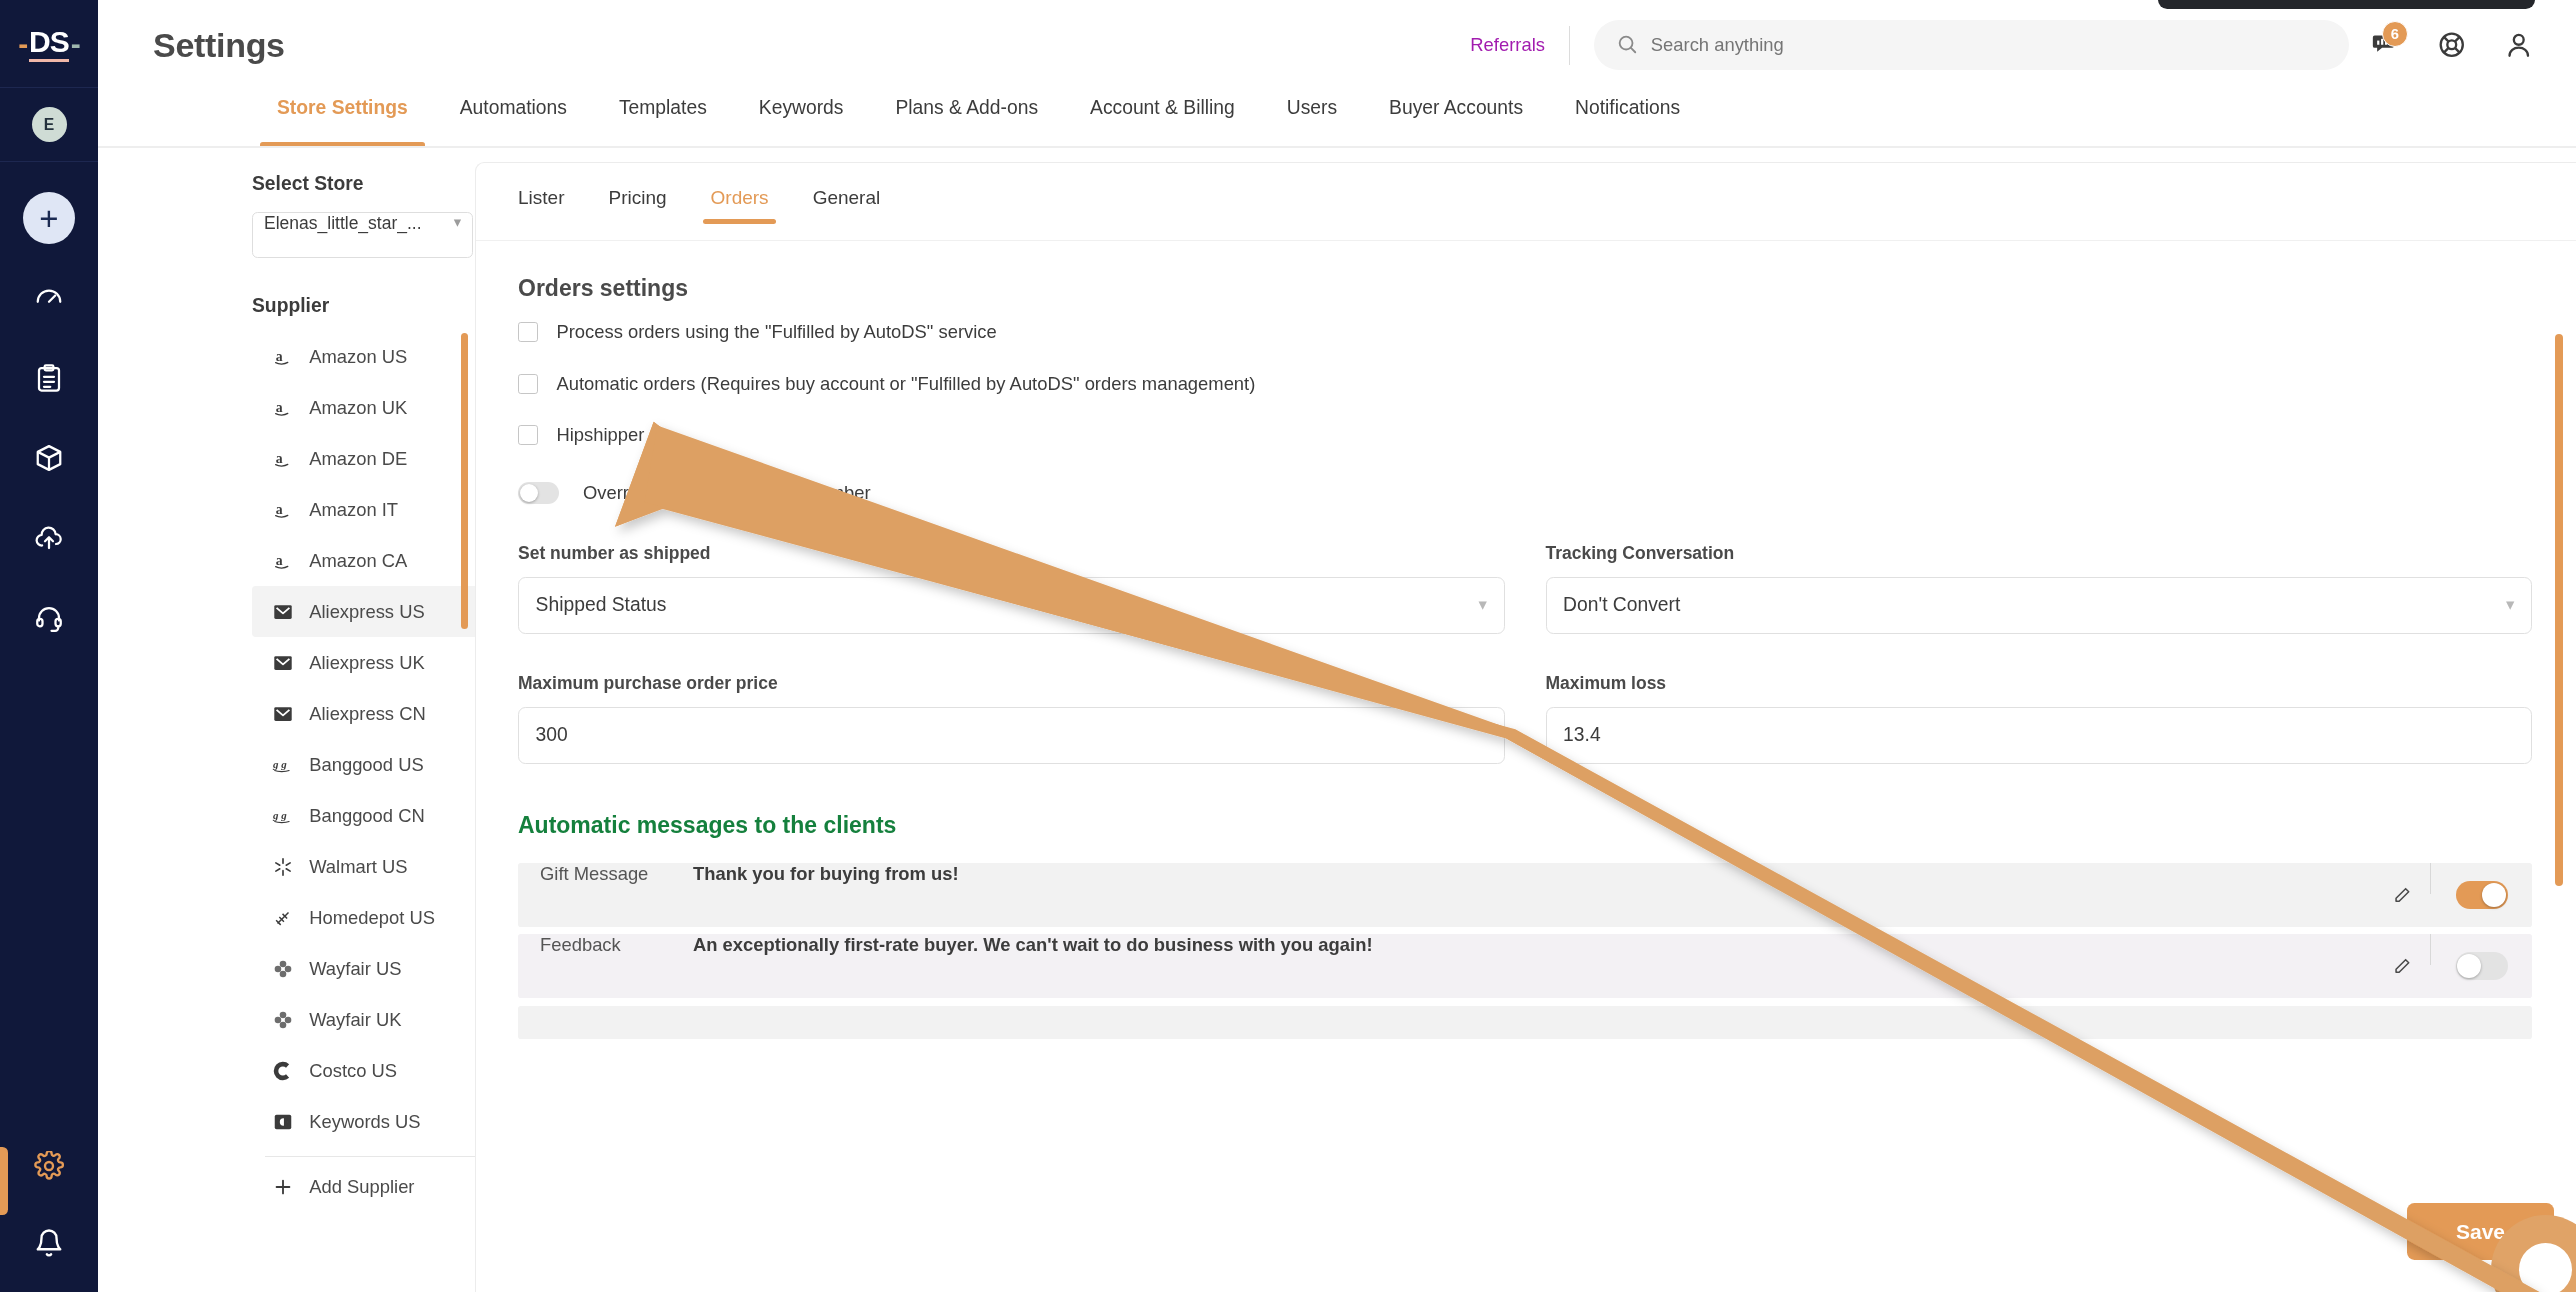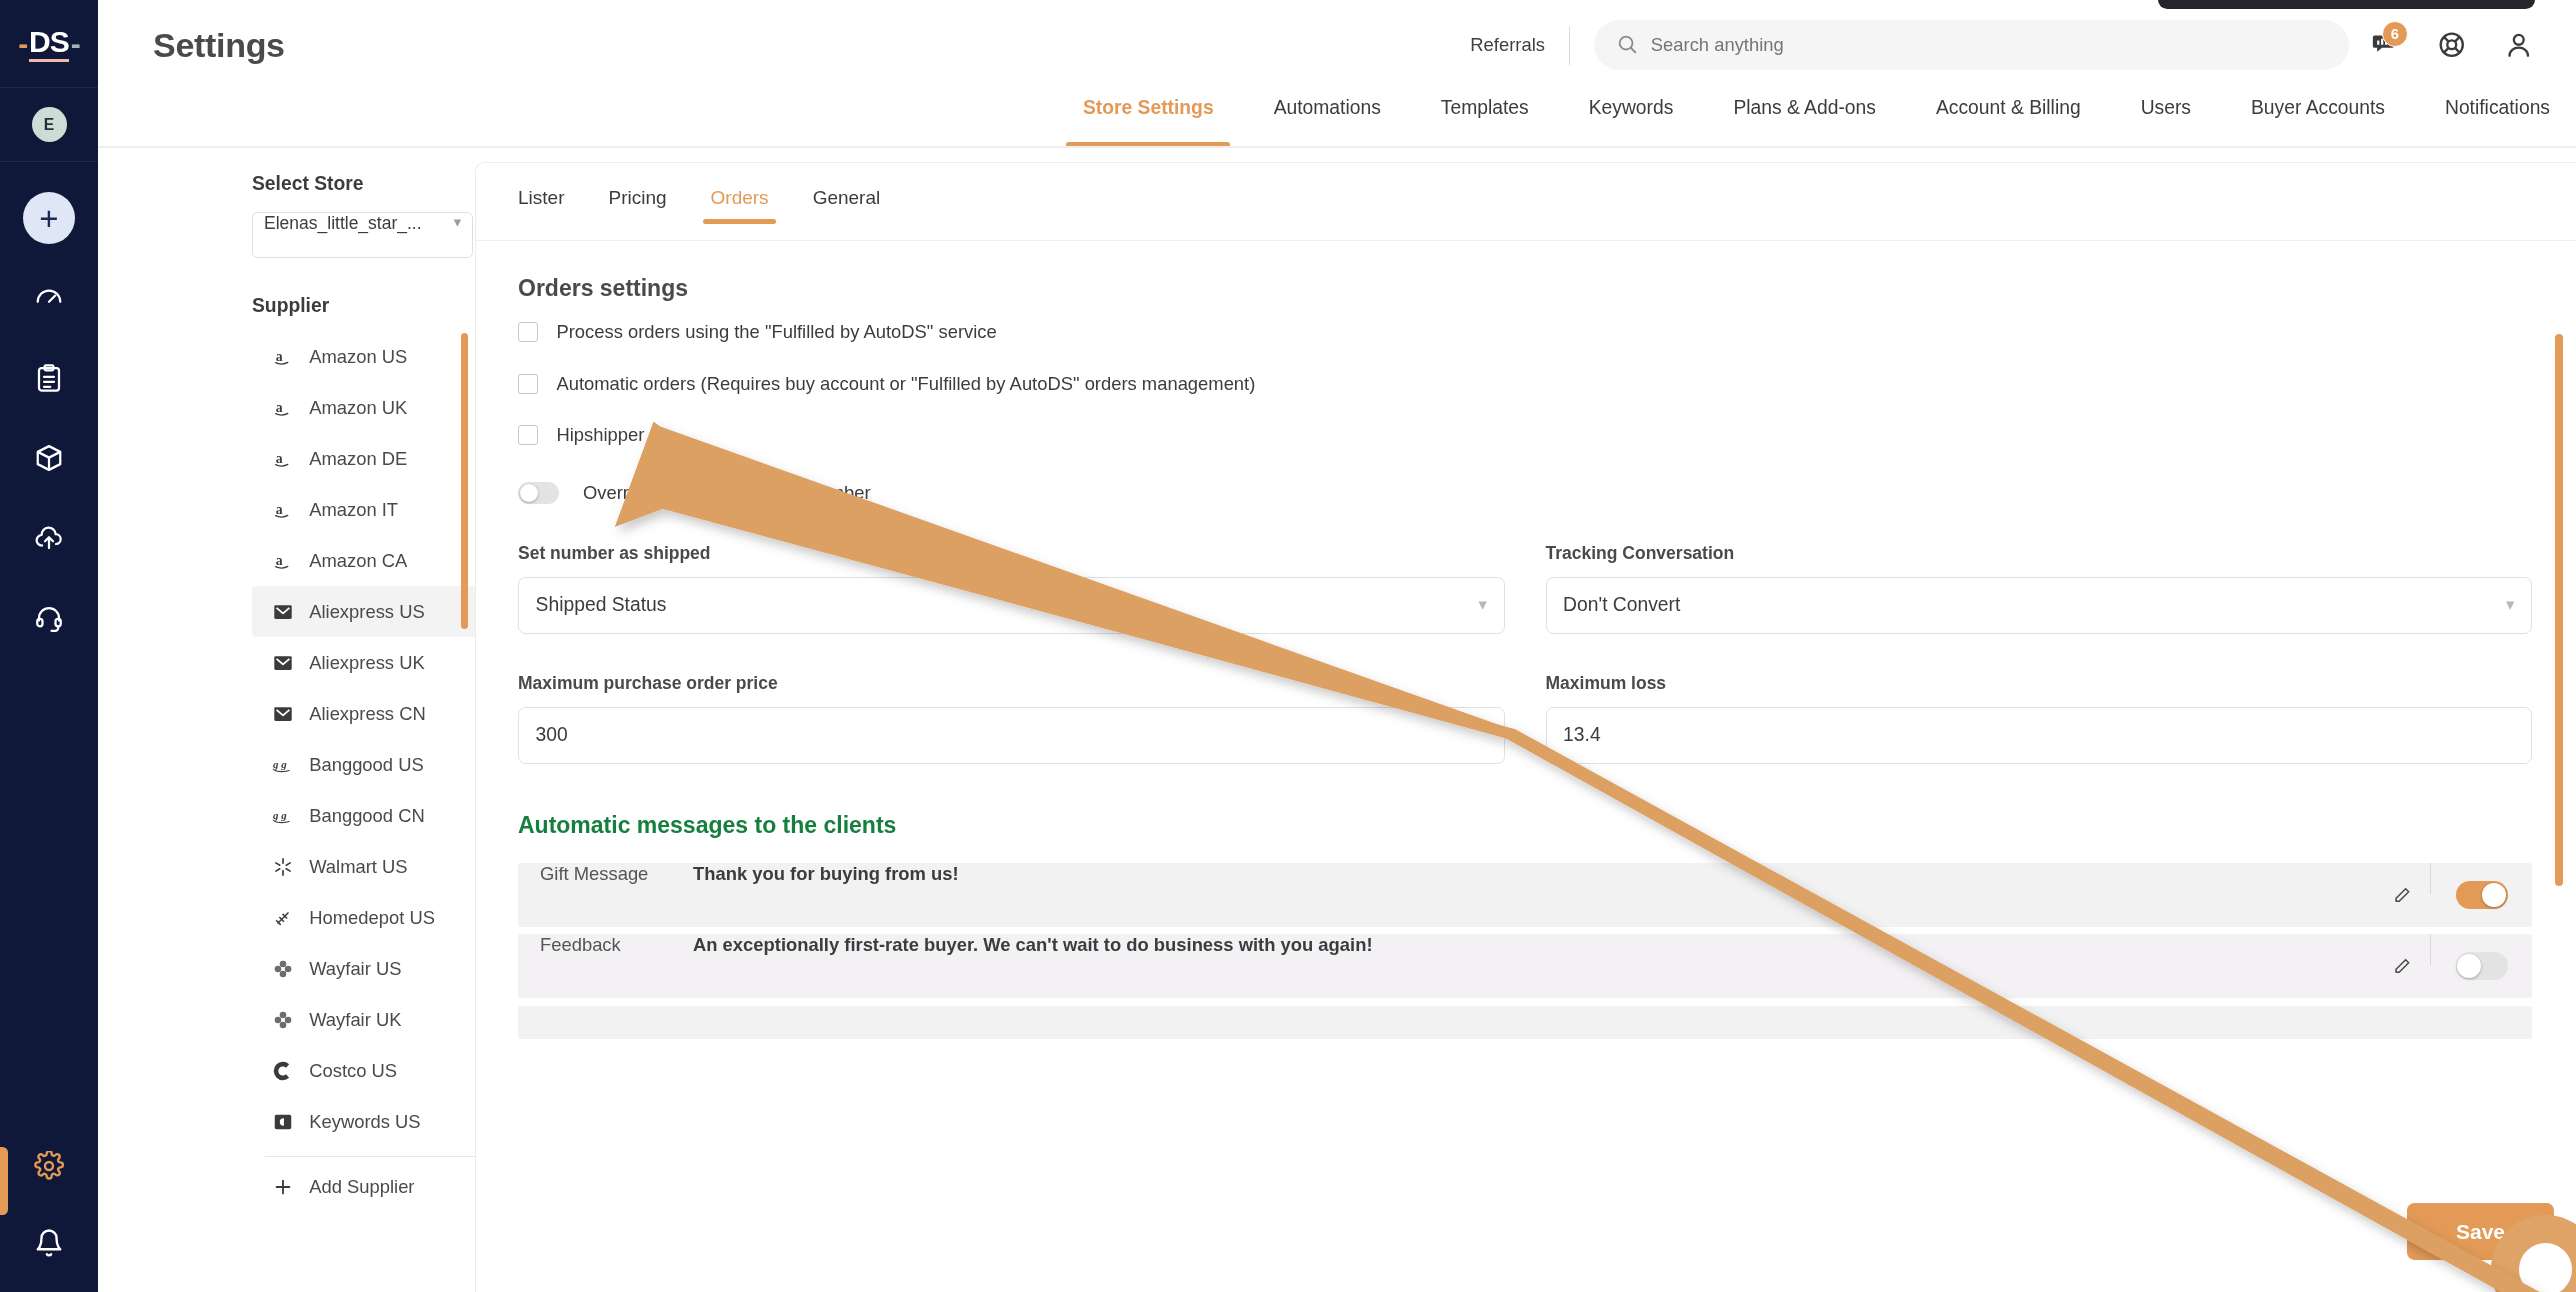--- a/index.html
+++ b/index.html
@@ -65,21 +65,21 @@
   .main { flex: 1; height: 1293px; position: relative; background: #fff; display: flex; flex-direction: column; }
 
   .topbar {
     height: 90px; flex: 0 0 90px;
     display: flex; align-items: center;
     padding: 0 28px 0 55px;
     position: relative;
   }
   .page-title { font-size: 34px; font-weight: bold; color: #4a4a4a; letter-spacing: -0.3px; }
   .topbar-right { margin-left: auto; display: flex; align-items: center; gap: 0; }
-  .referrals { font-size: 18.4px; color: #404040; padding-right: 24px; cursor: pointer; }
+  .referrals { font-size: 18.4px; color: #a21caf; padding-right: 24px; cursor: pointer; }
   .topbar-divider { width: 0.9px; height: 39px; background: #dcdcdc; margin-right: 24px; }
   .searchbox {
     width: 755px; height: 50px; border-radius: 25px;
     background: #f5f5f5; display: flex; align-items: center;
     padding: 0 22px; cursor: text;
   }
   .searchbox svg { width: 22px; height: 22px; flex: 0 0 22px; }
   .search-input {
     border: 0; outline: 0; background: transparent;
     font-family: "Liberation Sans", sans-serif;
@@ -94,21 +94,21 @@
     position: absolute; top: 5.5px; right: 7.4px;
     min-width: 26px; height: 26px; border-radius: 13px;
     background: #e39a56; color: #fff;
     font-size: 14.7px; font-weight: bold;
     display: flex; align-items: center; justify-content: center;
     border: 1.8px solid #fff;
   }
 
   
   .tabs-row { height: 63px; flex: 0 0 63px; position: relative; padding-left: 153px; }
-  .tabs { display: flex; align-items: flex-start; gap: 8px; height: 100%; justify-content: flex-end; }
+  .tabs { display: flex; align-items: flex-start; gap: 0; height: 100%; }
   .tab {
     font-size: 19.3px; color: #3c3c3c; padding: 7.4px 26px 0 26px;
     cursor: pointer; position: relative; height: 100%;
   }
   .tab.active { color: #e39a56; font-weight: bold; }
   .tab.active::after {
     content: ""; position: absolute; left: 9.2px; right: 9.2px; bottom: 5.5px;
     height: 5.5px; background: #e39a56; border-radius: 2.8px;
   }
   .tabs-underline {

